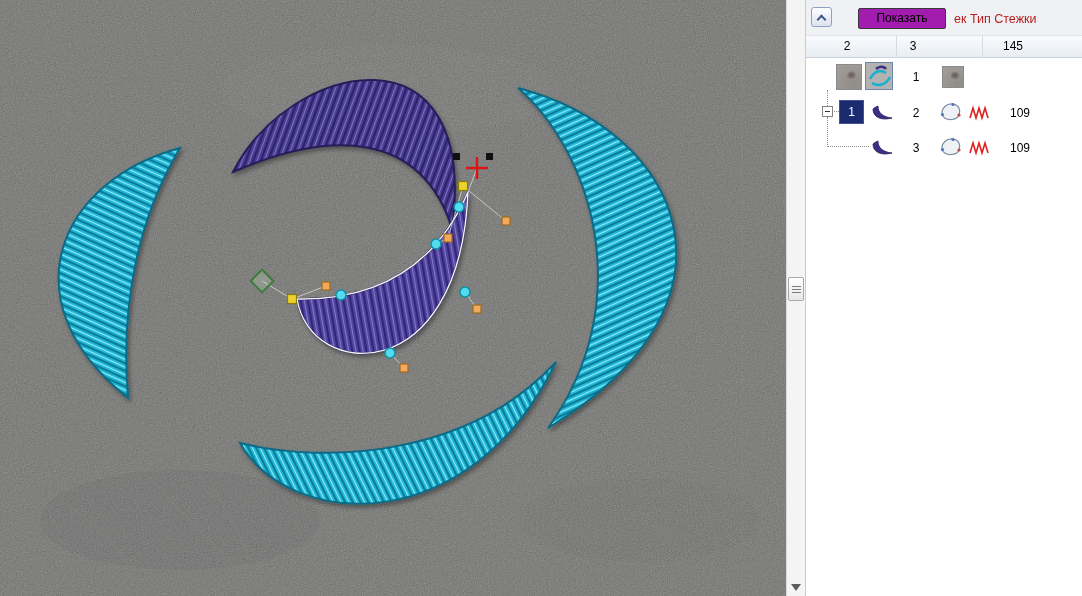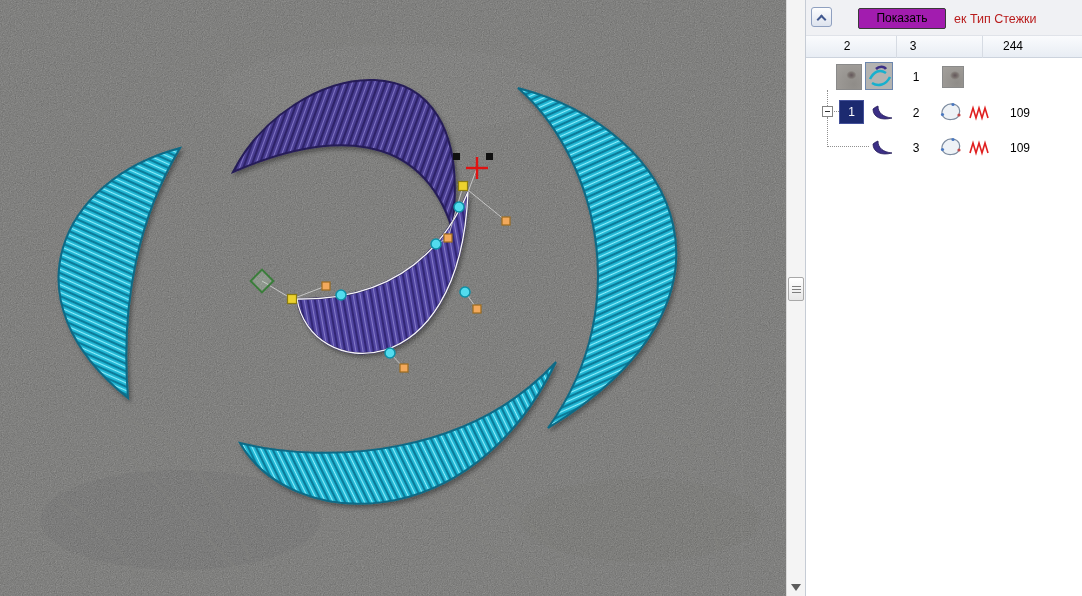--- a/index.html
+++ b/index.html
@@ -210,21 +210,21 @@
       <div class="collapse-btn">
         <div class="chev"></div>
       </div>
       <button class="show-btn">Показать</button>
       <div class="cols-label">ек Тип Стежки</div>
     </div>
 
     <div class="totals">
       <span class="t0">2</span>
       <span class="t1">3</span>
-      <span class="t2">244</span>
+      <span class="t2">145</span>
     </div>
     <div class="tsep" style="left:90px"></div>
     <div class="tsep" style="left:176px"></div>
 
     <div class="rows">
 
       <div class="tree-v" style="left:21px; top:32px; height:16px;"></div>
       <div class="tree-v" style="left:21px; top:59px; height:30px;"></div>
       <div class="tree-h" style="left:21px; top:88px; width:42px;"></div>
       <div class="tree-h" style="left:28px; top:53px; width:5px;"></div>

